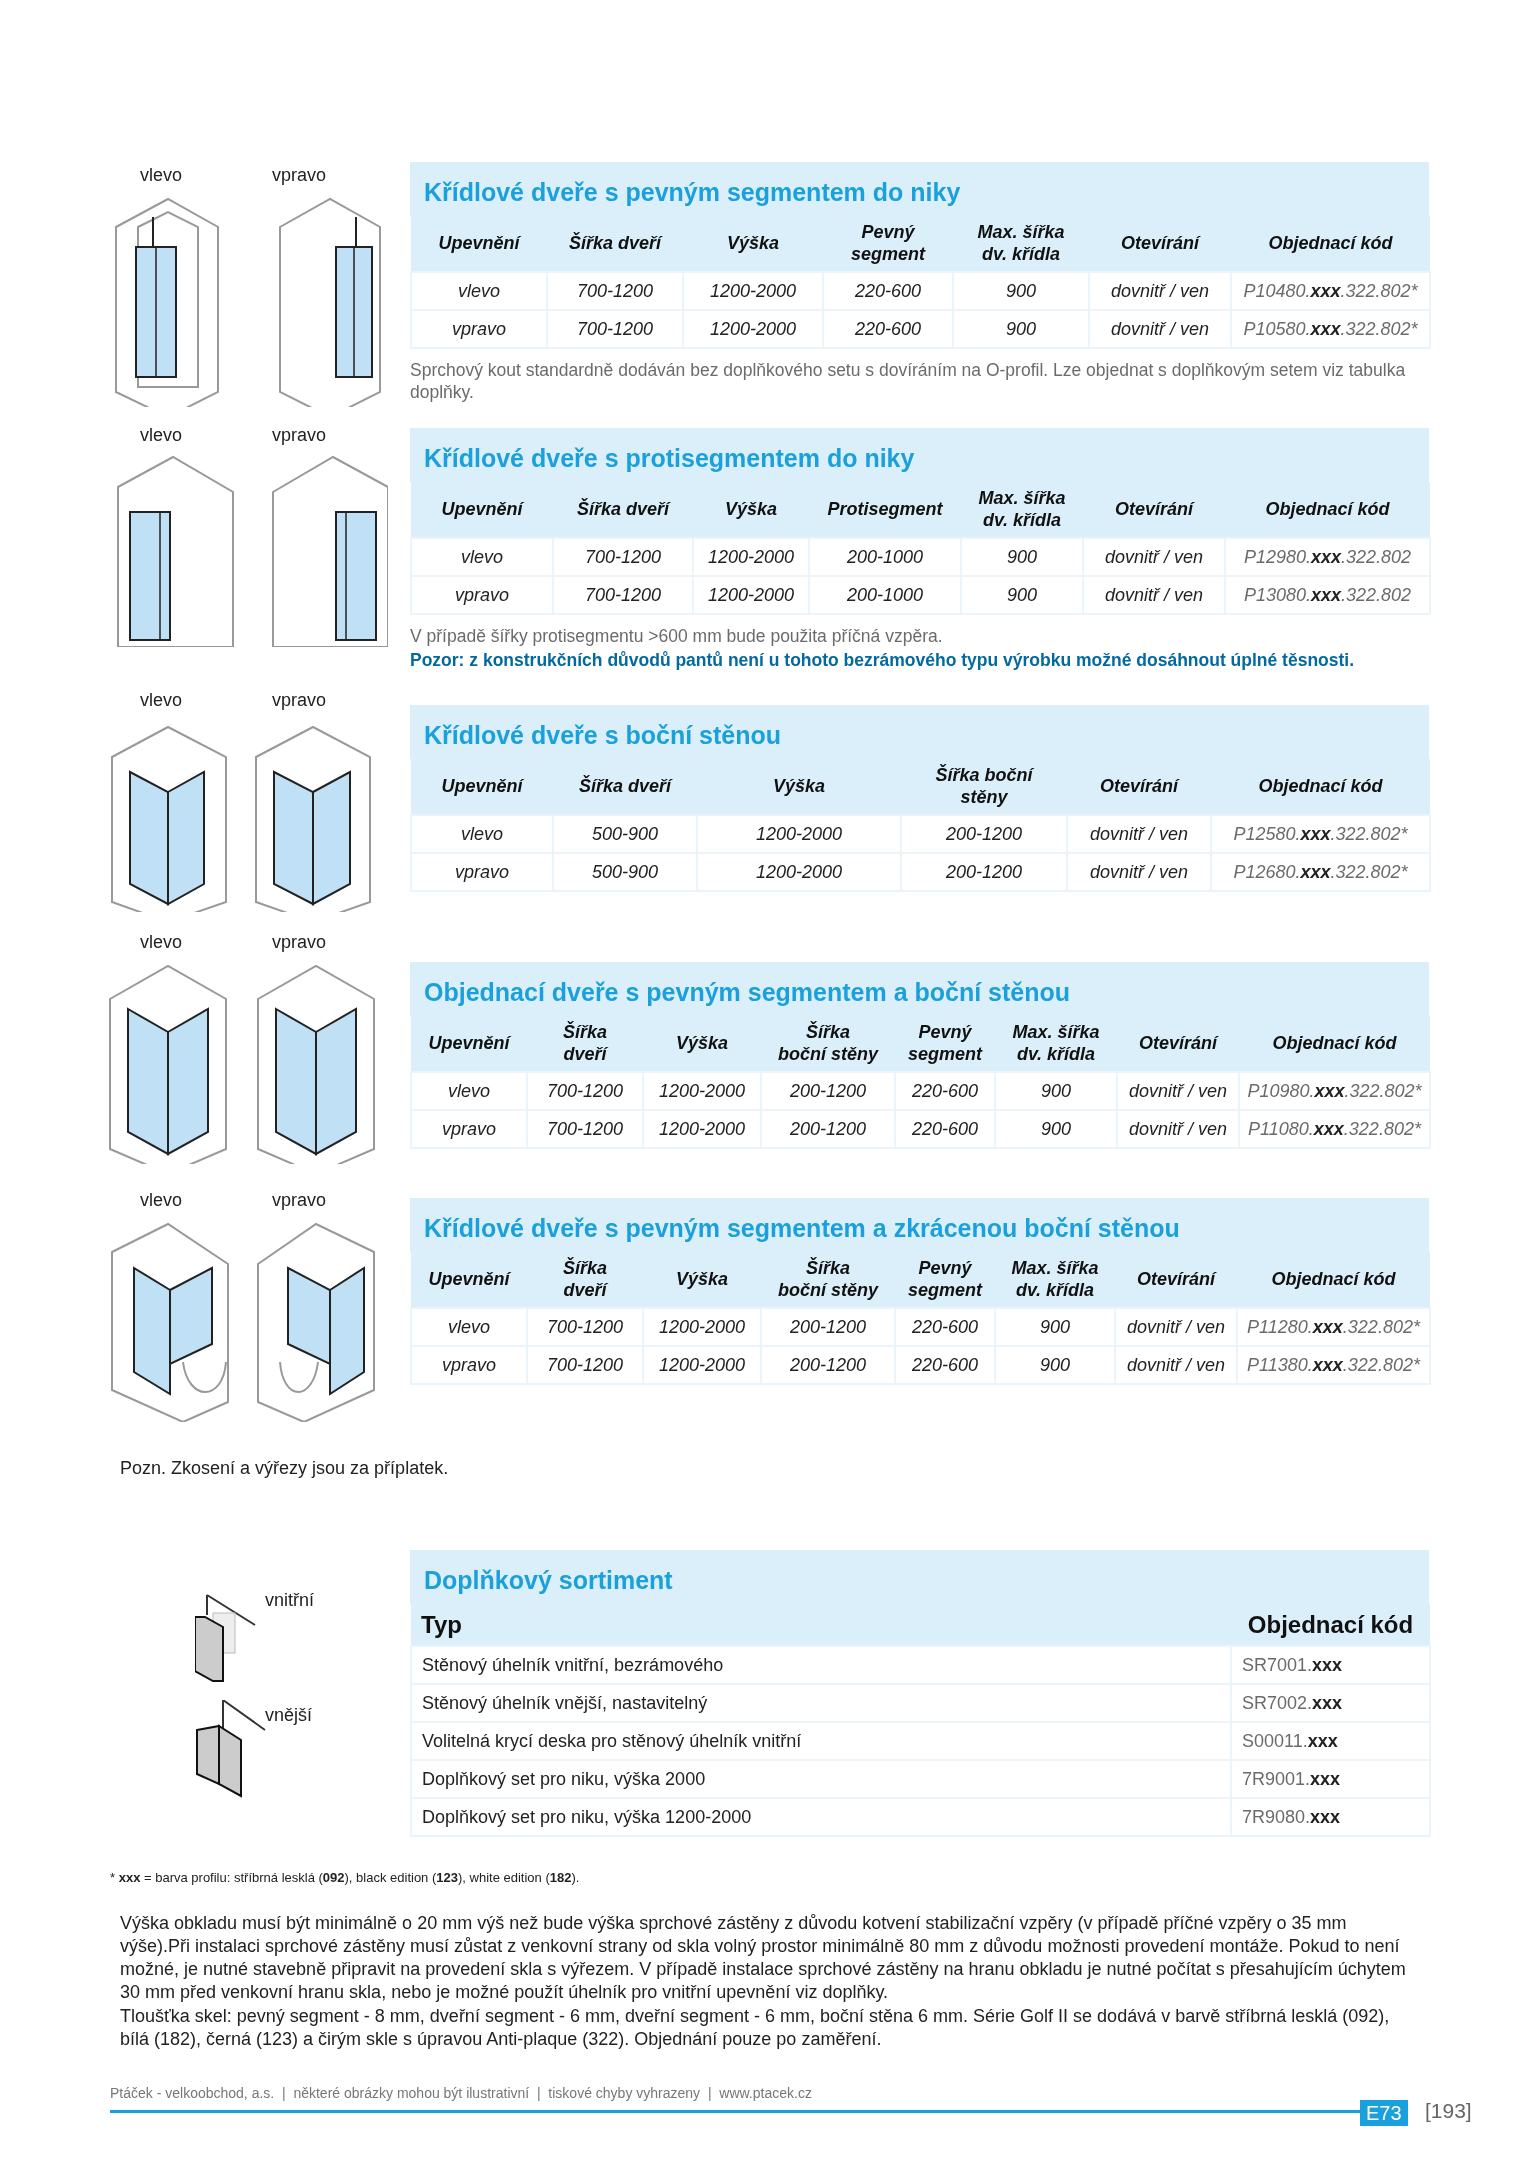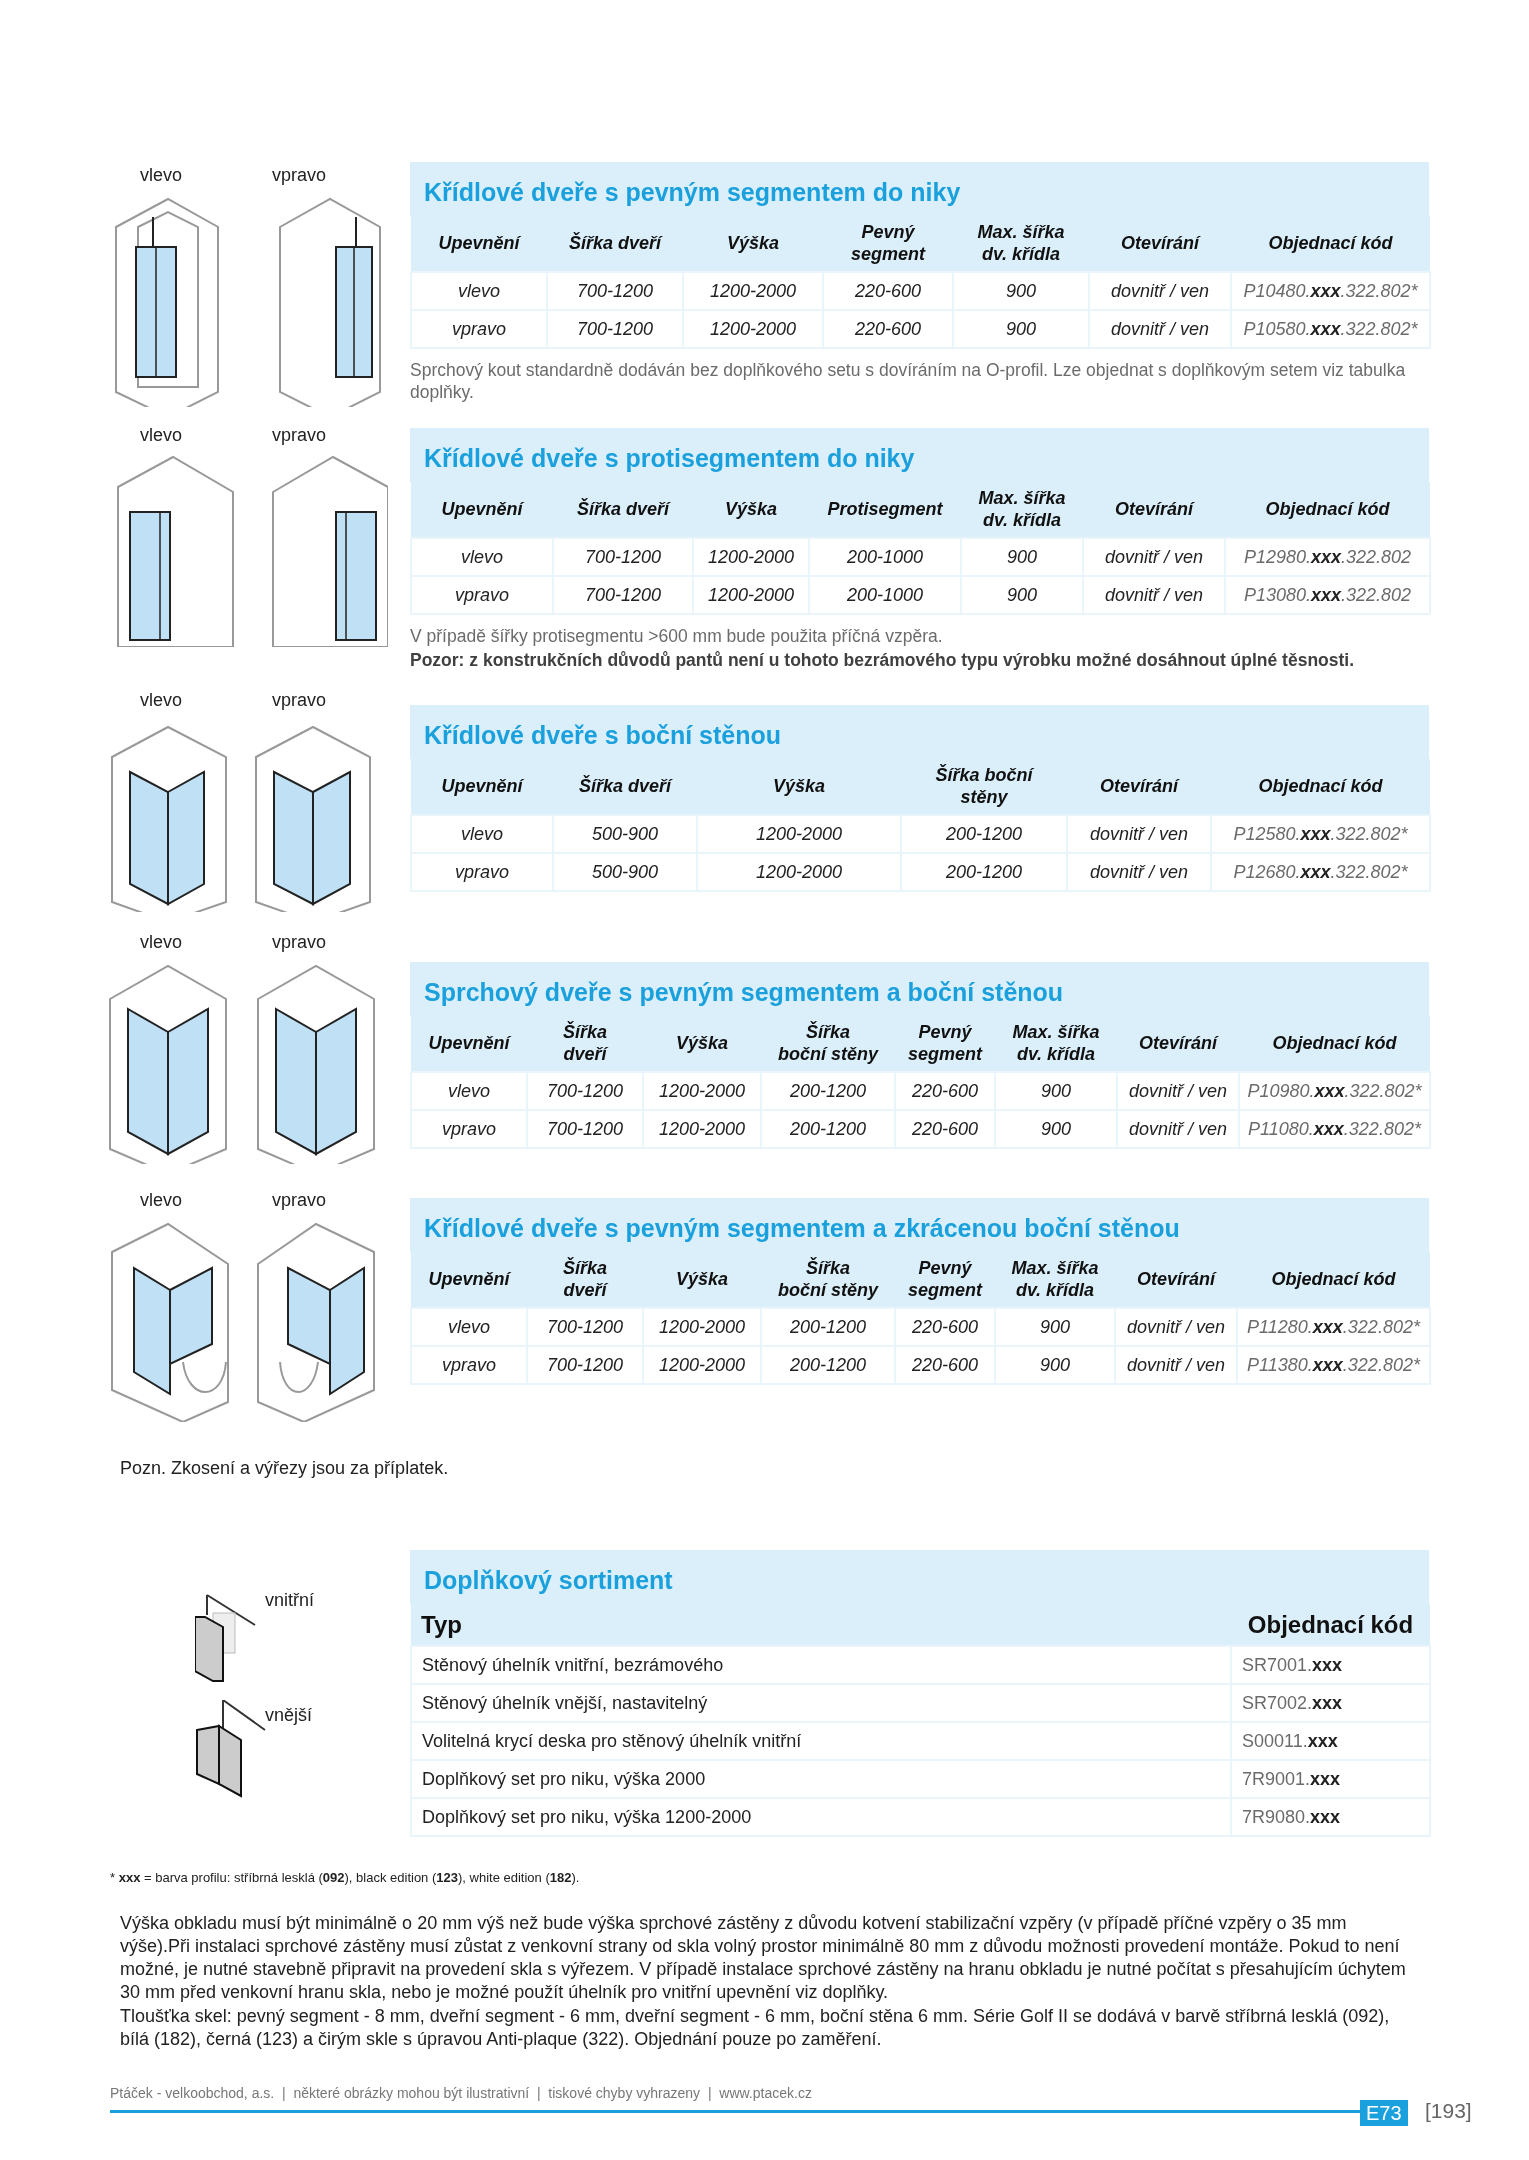--- a/index.html
+++ b/index.html
@@ -13,21 +13,21 @@
 
   .panel { position: absolute; left: 410px; width: 1019px; }
   .panel .head { background: #dbeffa; padding: 10px 14px 0 14px; }
   .panel .title { font-size: 25px; font-weight: bold; color: #1aa0dc; height: 44px; line-height: 40px; }
   table.spec { width: 1019px; border-collapse: collapse; table-layout: fixed; font-style: italic; }
   table.spec th { background: #dbeffa; font-weight: bold; font-size: 18px; color: #111; text-align: center; line-height: 22px; padding: 4px 2px 6px 2px; height: 56px; }
   table.spec td { font-size: 18px; color: #222; text-align: center; height: 38px; border: 2px solid #eaf4fb; background: #fff; white-space: nowrap; }
   table.spec td.code { color: #6b6b6b; margin-top: 42px; }
   table.spec td.code b { color: #222; font-weight: bold; }
   .panel .note { font-size: 17.5px; color: #6b6b6b; line-height: 22px; margin-top: 10px; }
-  .panel .note.bold { color: #404040; font-weight: bold; margin-top: 2px; }
+  .panel .note.bold { color: #0369a1; font-weight: bold; margin-top: 2px; }
 
   .pozn { position: absolute; left: 120px; top: 1458px; font-size: 18px; color: #222; }
 
   
   table.acc { width: 1019px; border-collapse: collapse; table-layout: fixed; }
   table.acc th { background: #dbeffa; font-weight: bold; font-size: 24px; color: #111; height: 42px; padding: 0 10px; }
   table.acc th.typ { text-align: left; }
   table.acc th.kod { text-align: center; }
   table.acc td { font-size: 18px; color: #222; height: 38px; border: 2px solid #eaf4fb; background: #fff; padding: 0 10px; }
   table.acc td.code { text-align: left; color: #6b6b6b; }
@@ -240,21 +240,21 @@
     </g>
     <path d="M20 55 L60 78 L60 200 L20 178 Z" fill="#bfe0f5" stroke="#222" stroke-width="2"></path>
     <path d="M60 78 L100 55 L100 178 L60 200 Z" fill="#bfe0f5" stroke="#222" stroke-width="2"></path>
     <path d="M168 55 L208 78 L208 200 L168 178 Z" fill="#bfe0f5" stroke="#222" stroke-width="2"></path>
     <path d="M208 78 L248 55 L248 178 L208 200 Z" fill="#bfe0f5" stroke="#222" stroke-width="2"></path>
   </svg>
 </div>
 
 <div class="panel" style="top:962px;">
   <div class="head">
-      <div class="title">Sprchový dveře s pevným segmentem a boční stěnou</div>
+      <div class="title">Objednací dveře s pevným segmentem a boční stěnou</div>
     </div>
   <table class="spec">
     <colgroup>
         <col style="width:116px">
         <col style="width:116px">
         <col style="width:118px">
         <col style="width:134px">
         <col style="width:100px">
         <col style="width:122px">
         <col style="width:122px">

